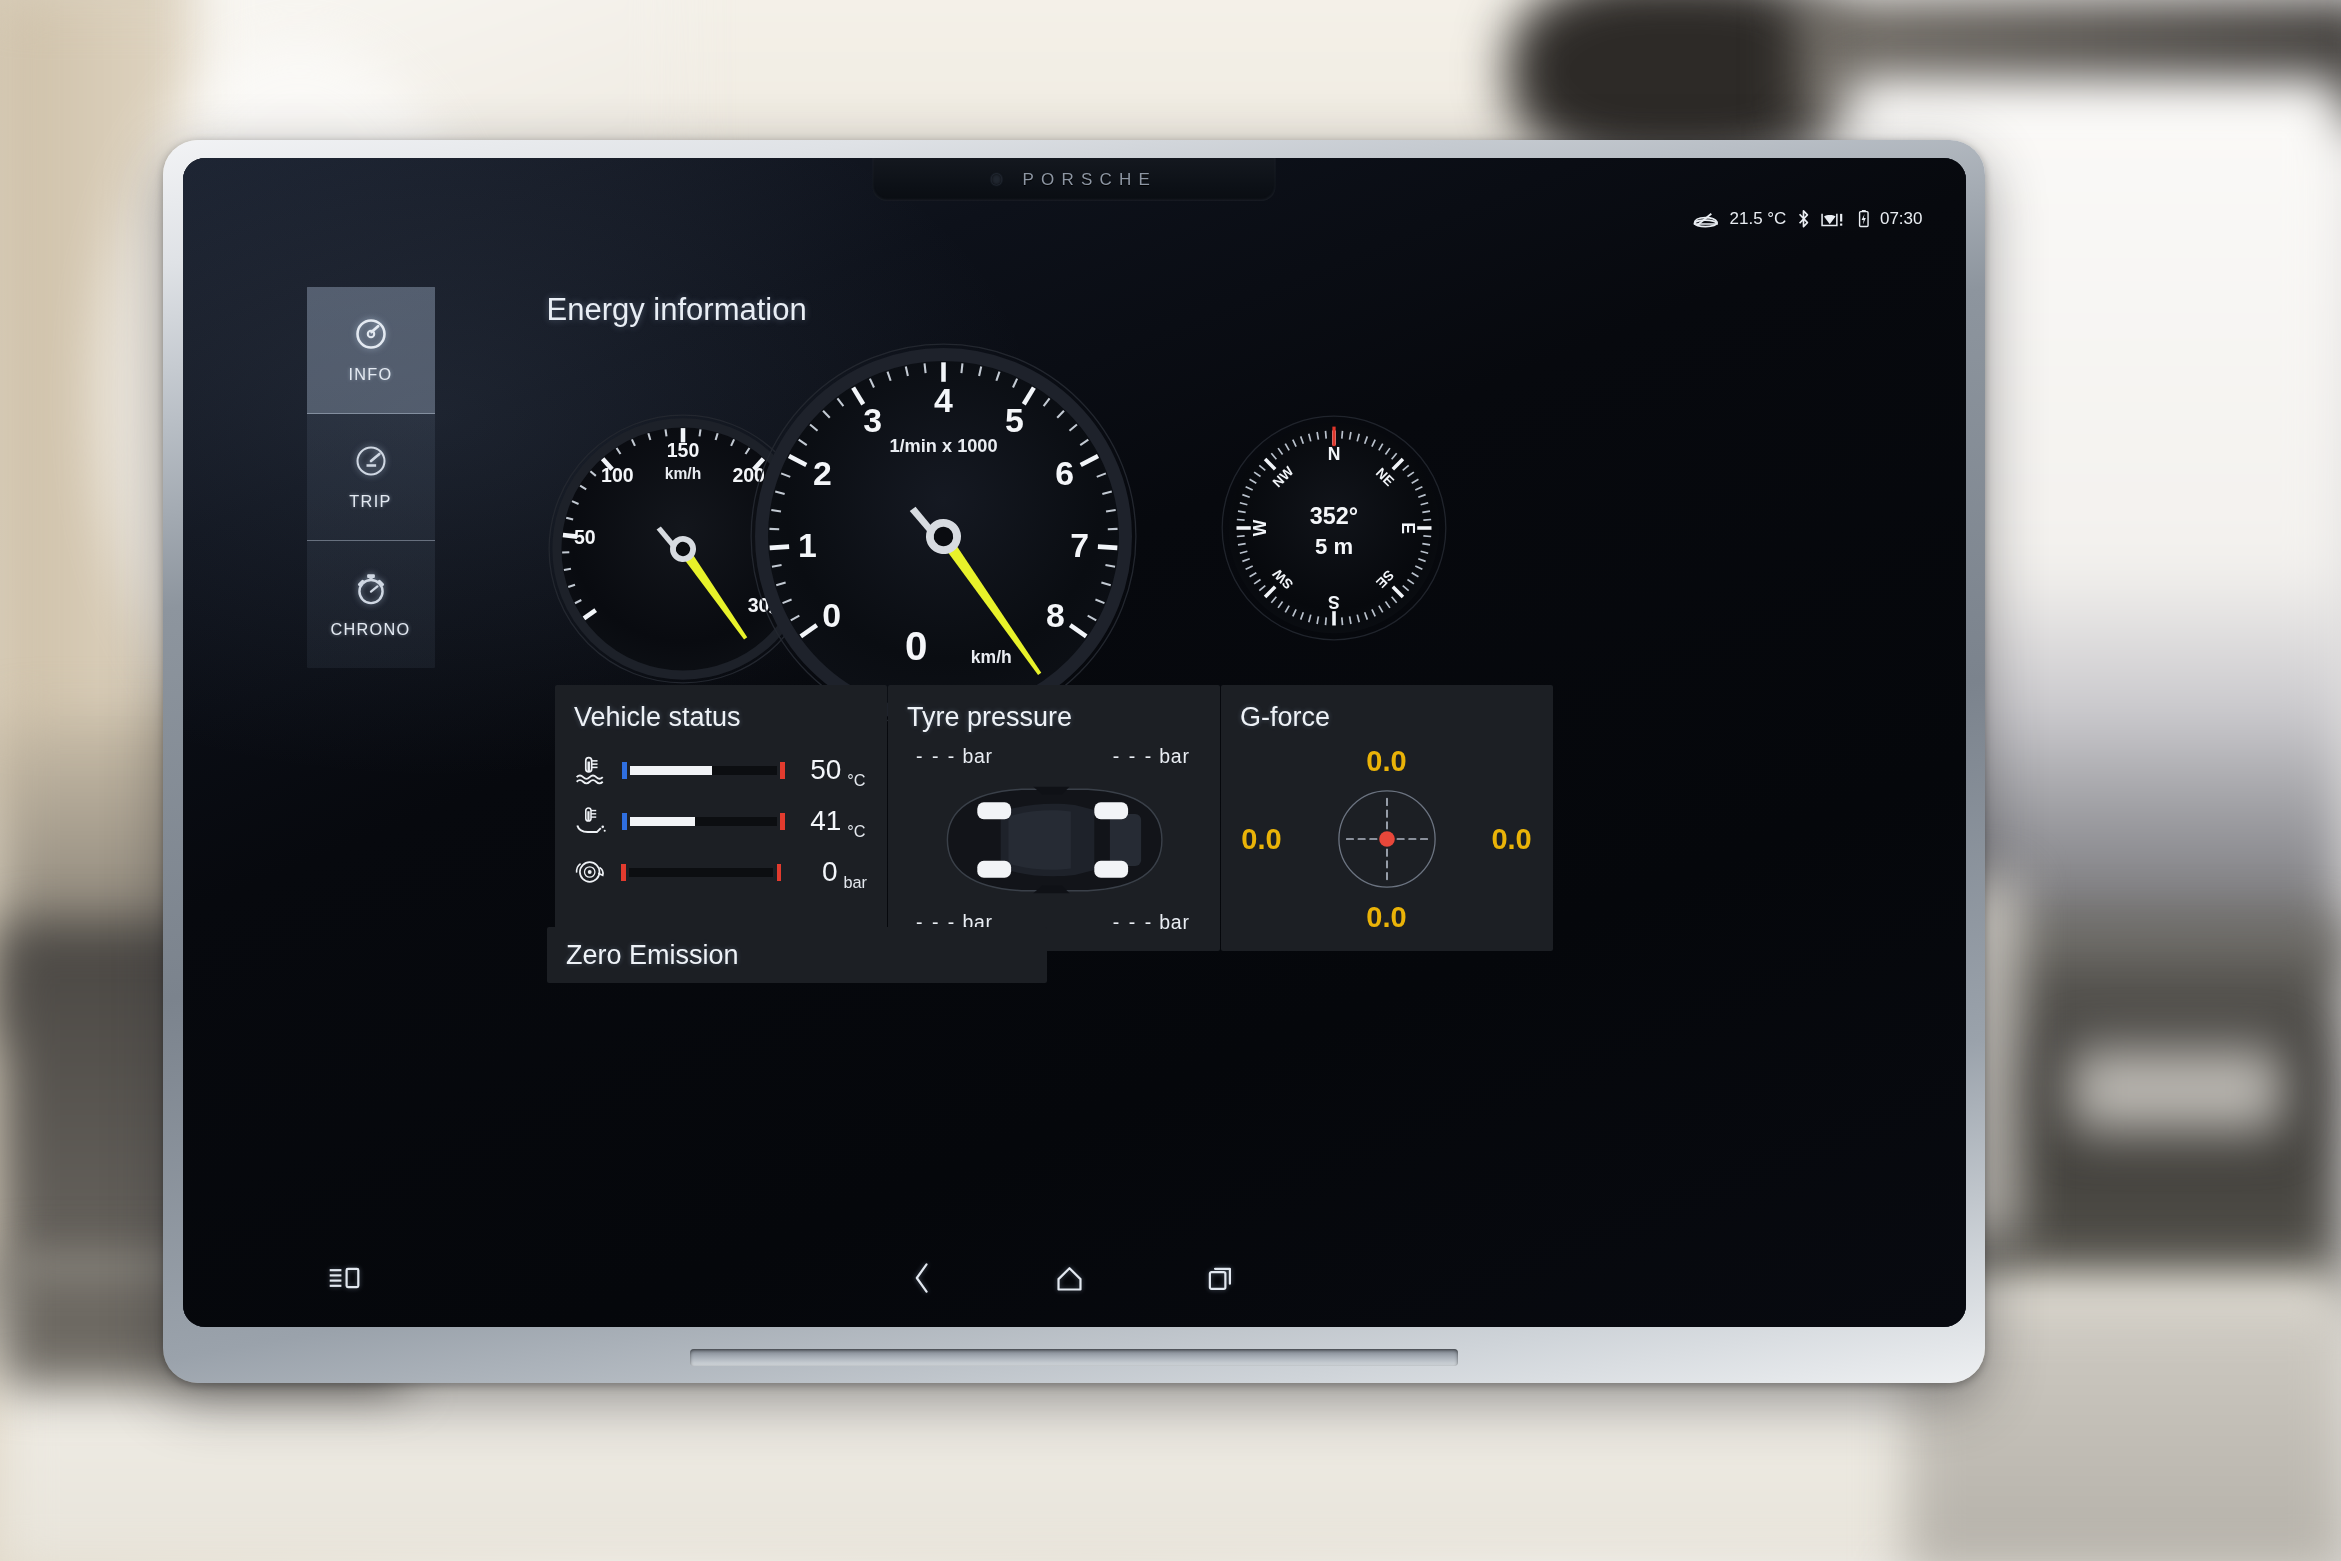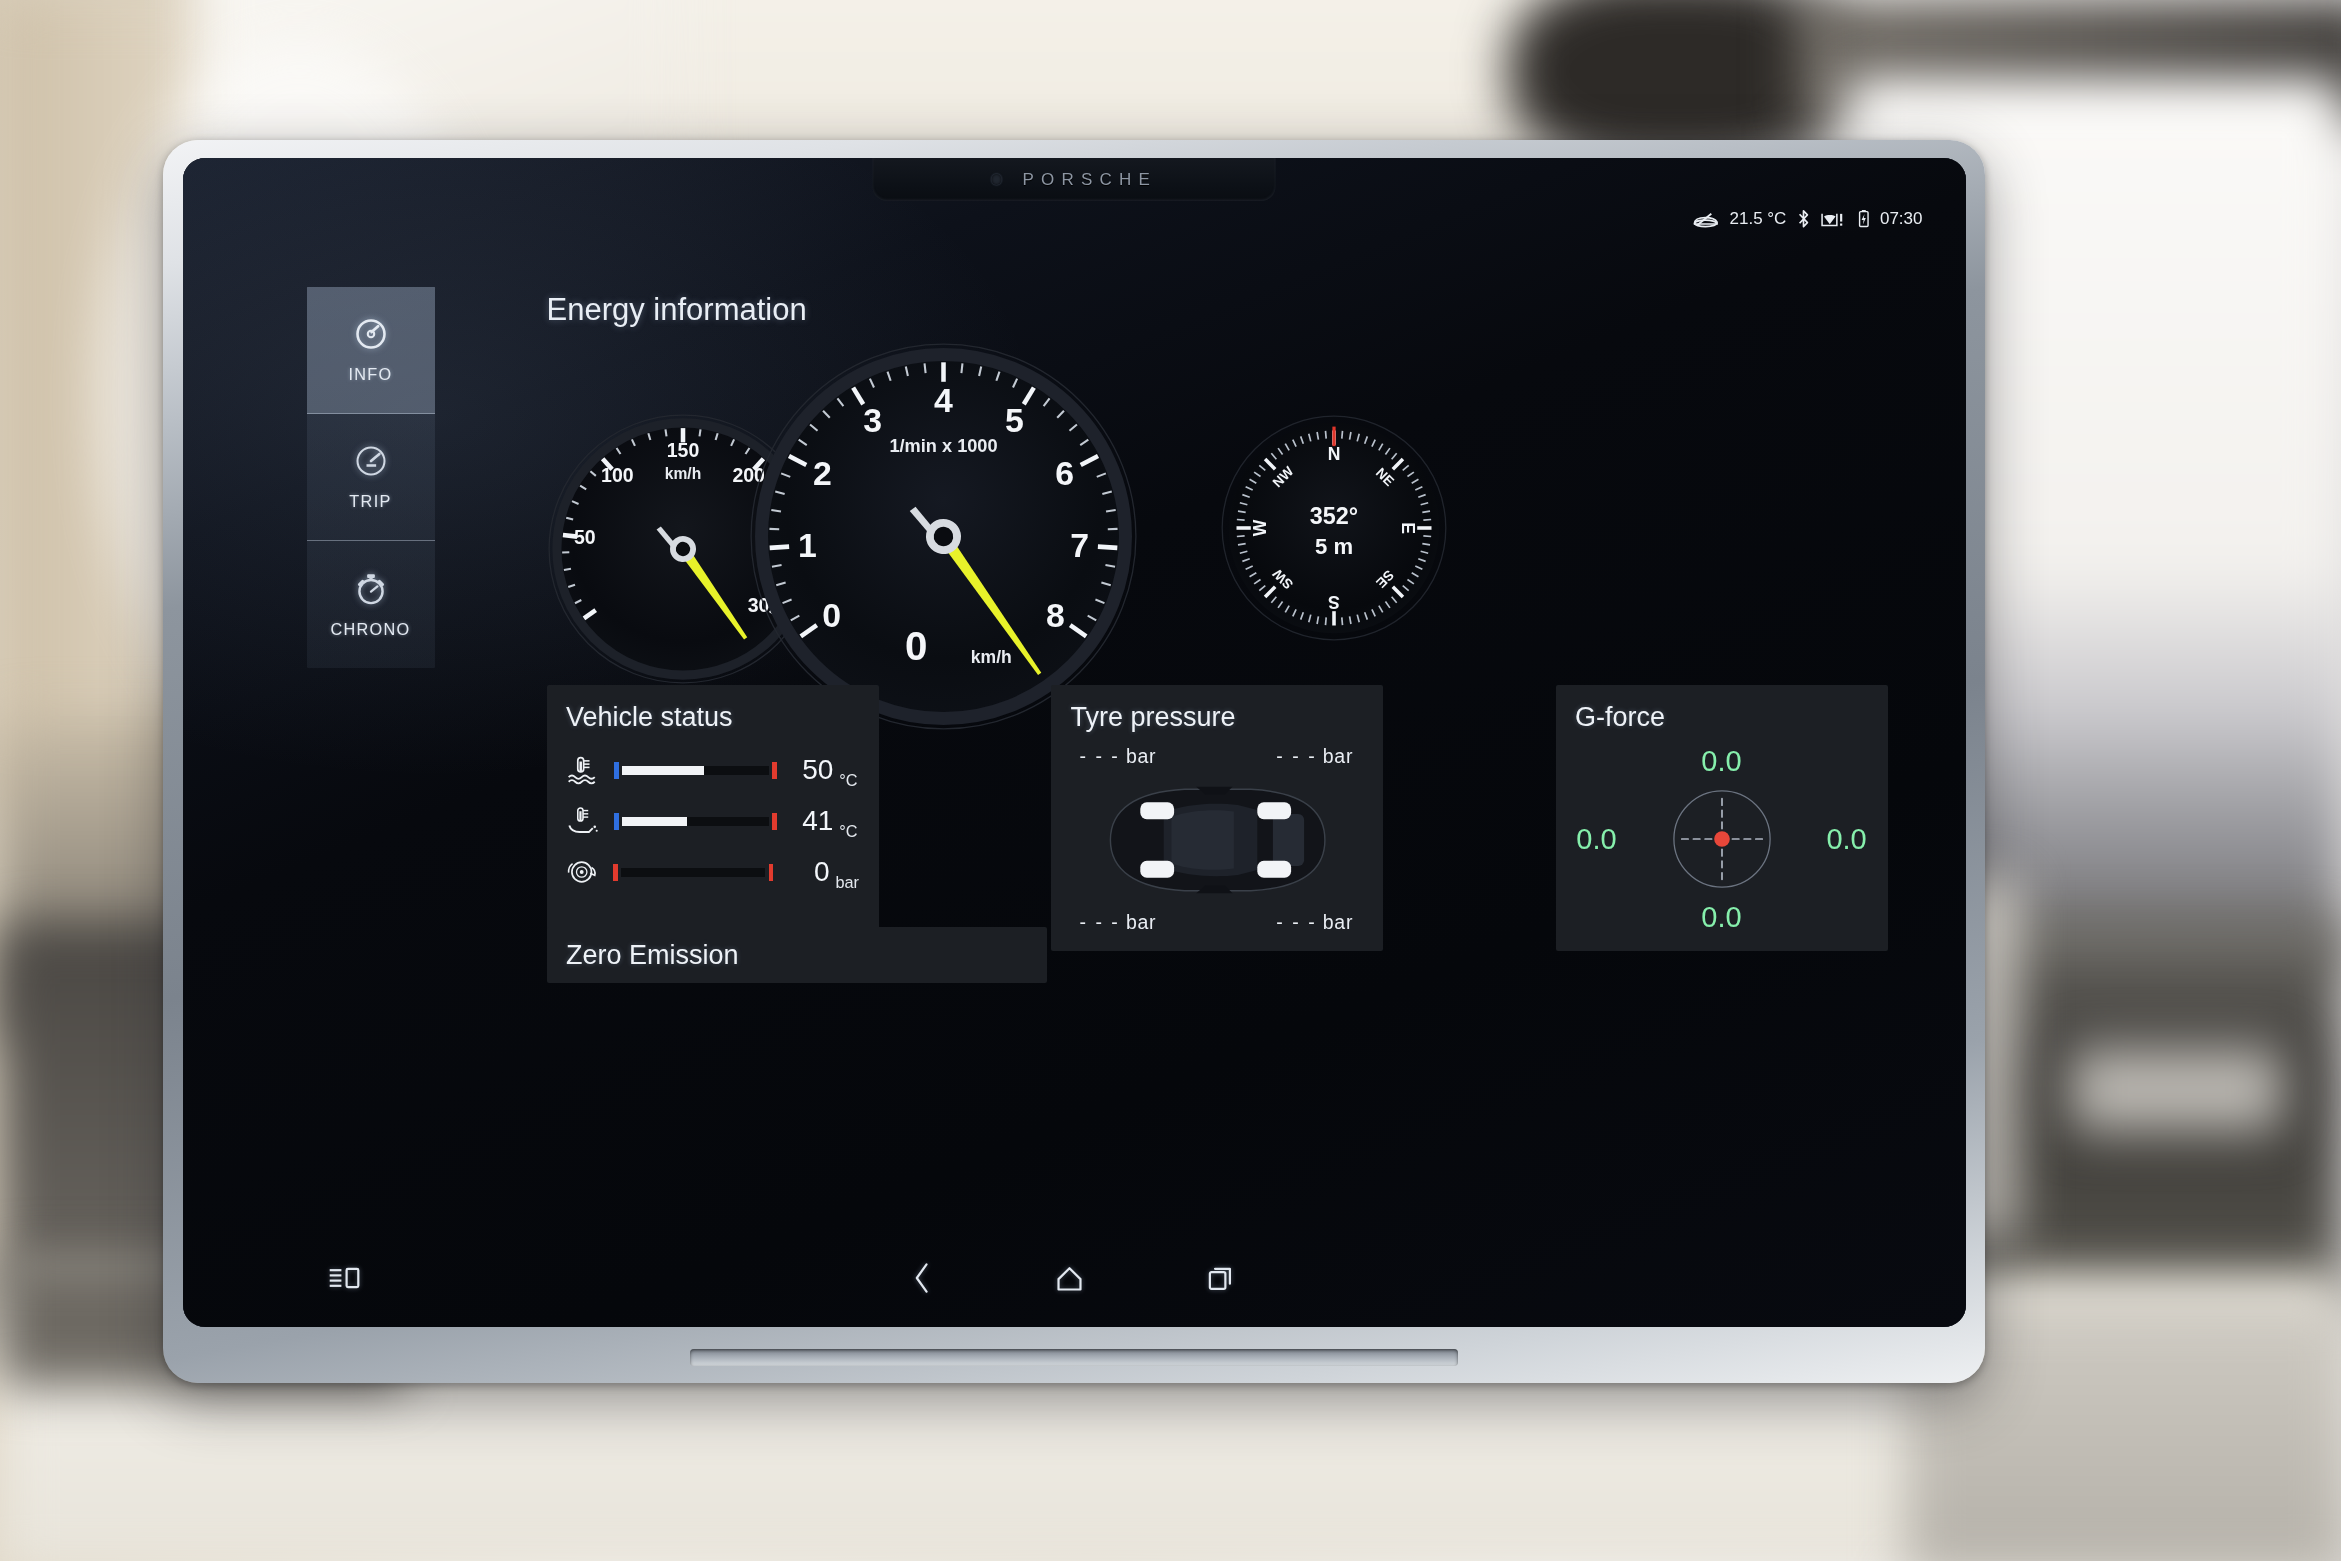--- a/index.html
+++ b/index.html
@@ -104,21 +104,21 @@
   }
 
   
   #gauges { position:absolute; left:364px; top:111px; width:1223px; height:338px; }
   .gauge { position:absolute; }
   .gauge svg { display:block; overflow:visible; }
   .gnum { fill:#f4f6f9; font-weight:700; font-family:"Liberation Sans",sans-serif; }
   .gunit { fill:#e9ecf1; font-weight:700; font-family:"Liberation Sans",sans-serif; }
 
   
-  #cards { position:absolute; left:364px; top:455px; right:78px; display:flex; gap:9px;justify-content:space-between; }
+  #cards { position:absolute; left:372px; top:455px; right:78px; display:flex; gap:1px; }
   .card { background:#1c1f24; border-radius:2px; padding:17px 19.5px; position:relative; }
   .card-title { font-size:27px; color:#eef2f7; font-weight:400; margin-bottom:11.7px; text-shadow:0 0 5.2px rgba(180,205,240,.3); }
   #card-status { width:332px; }
   #card-tyre   { width:332px; }
   #card-gforce { width:332px; }
 
   
   .vs-row { display:flex; align-items:center; height:51px; }
   .vs-icon { width:48px; display:flex; align-items:center; justify-content:flex-start; }
   .vs-bar { position:relative; width:163px; height:17px; display:flex; align-items:center; }
@@ -135,21 +135,21 @@
   .tyre-lbl .dash { letter-spacing:2px; }
   #tp-fl { left:9px;  top:0; }
   #tp-fr { right:10.4px; top:0; }
   #tp-rl { left:9px;  bottom:0; }
   #tp-rr { right:10.4px; bottom:0; }
   #car-top { position:absolute; left:50%; top:31px; transform:translateX(-50%); }
   .tyre-pad { fill:#f2f4f7; }
 
   
   #gf-body { position:relative; height:189px; }
-  .gf-val { position:absolute; font-size:29px; color:#86efac; font-weight:400; }
+  .gf-val { position:absolute; font-size:29px; color:#eab308; font-weight:700; }
   #gf-top { left:50%; transform:translateX(-50%); top:0px; }
   #gf-bot { left:50%; transform:translateX(-50%); bottom:0px; }
   #gf-left { left:1.3px; top:50%; transform:translateY(-50%); }
   #gf-right{ right:1.3px; top:50%; transform:translateY(-50%); }
   #gf-dial { position:absolute; left:50%; top:50%; transform:translate(-50%,-50%); }
 
   
   #buttons { position:absolute; left:364px; top:697px; display:flex; gap:9px; }
   .btn { width:500px; height:56px; background:#1c1f24; border-radius:2px;
          display:flex; align-items:center; padding-left:19.5px;

